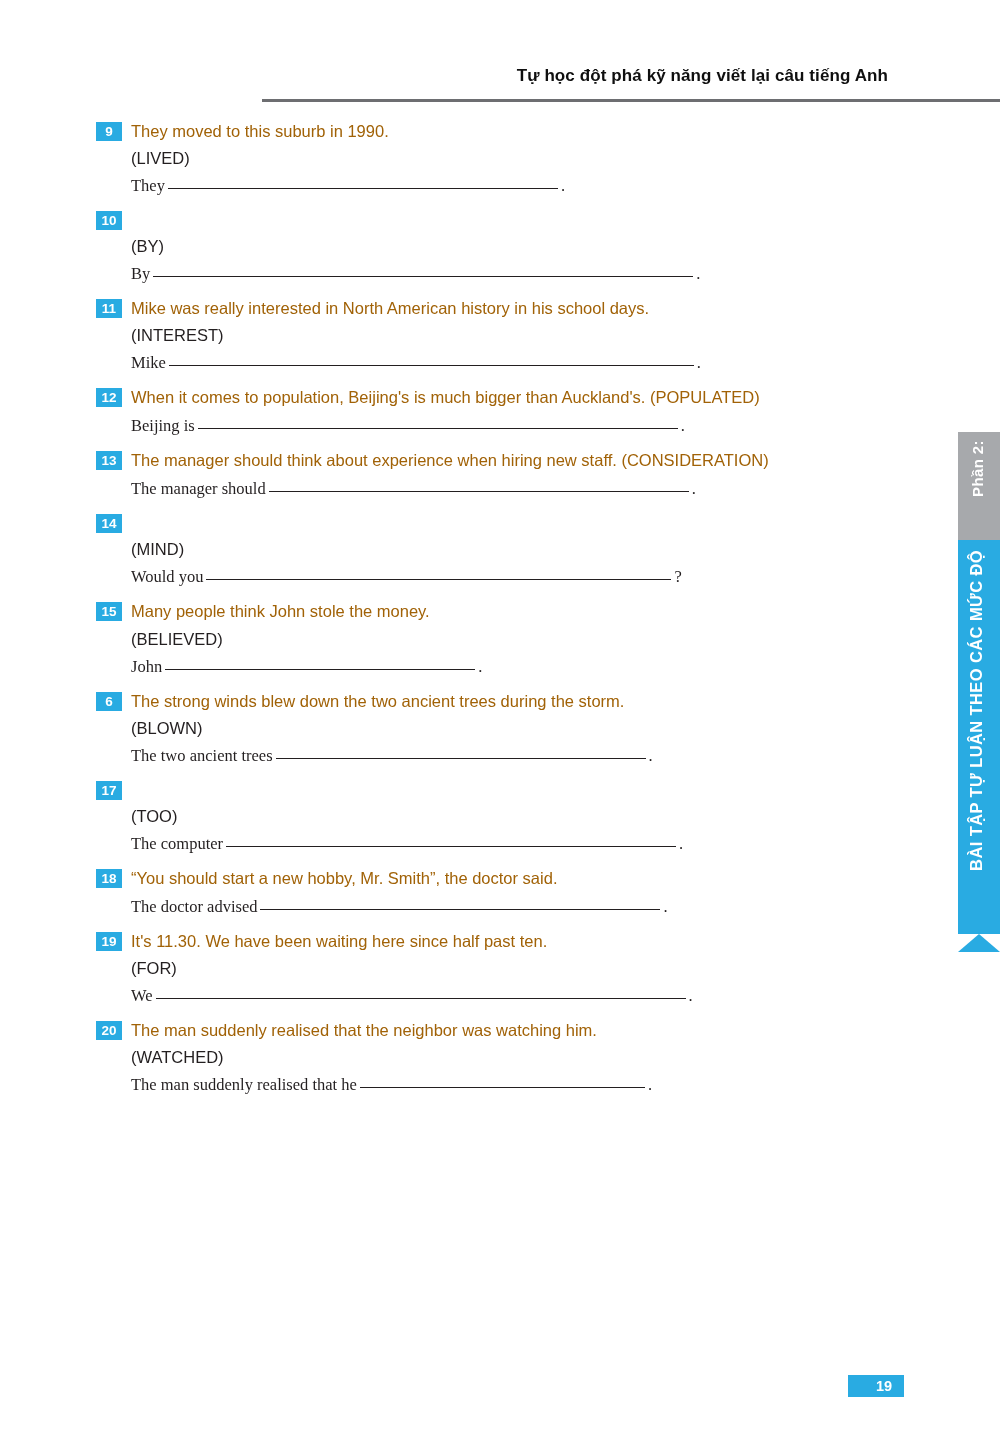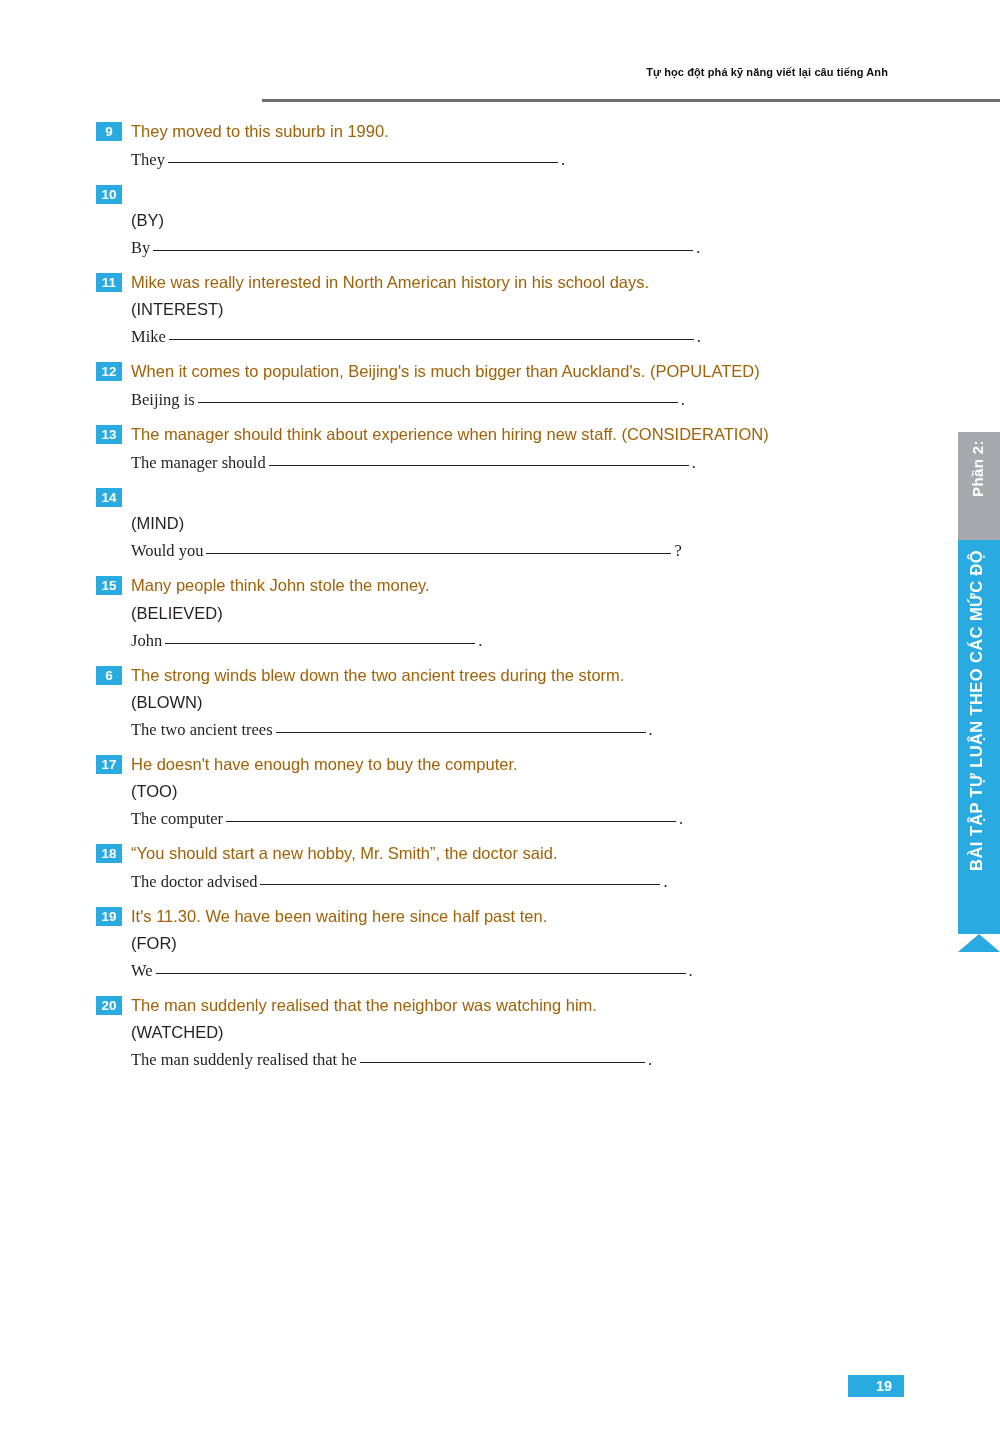--- a/index.html
+++ b/index.html
@@ -21,21 +21,21 @@
     position: absolute;
     top: 66px;
     left: 0;
     width: 1000px;
     height: 40px;
   }
   .header-title {
     position: absolute;
     right: 112px;
     top: 0;
-    font-size: 11px;
+    font-size: 17px;
     font-weight: bold;
     color: #0f0f0f;
     letter-spacing: 0.1px;
     white-space: nowrap;
   }
   .header-rule {
     position: absolute;
     left: 262px;
     right: 0px;
     top: 33px;
@@ -196,20 +196,21 @@
   <div class="header-title">Tự học đột phá kỹ năng viết lại câu tiếng Anh</div>
   <div class="header-rule"></div>
 </div>
 
 <div class="content" id="exercise-list">
     <div class="item">
       <div class="item-row">
         <div class="num-badge">9</div>
         <div class="prompt">They moved to this suburb in 1990.</div>
       </div>
+      <div class="cue">(LIVED)</div>
       <div class="answer">
         <span class="lead">They</span>
         <span class="blank" style="width: 390px;"></span>
         <span class="tail">.</span>
       </div>
     </div>
     <div class="item">
       <div class="item-row">
         <div class="num-badge">10</div>
       </div>
@@ -285,21 +286,20 @@
       <div class="cue">(BLOWN)</div>
       <div class="answer">
         <span class="lead">The two ancient trees</span>
         <span class="blank" style="width: 370px;"></span>
         <span class="tail">.</span>
       </div>
     </div>
     <div class="item">
       <div class="item-row">
         <div class="num-badge">17</div>
-        <div class="prompt">He doesn't have enough money to buy the computer.</div>
       </div>
       <div class="cue">(TOO)</div>
       <div class="answer">
         <span class="lead">The computer</span>
         <span class="blank" style="width: 450px;"></span>
         <span class="tail">.</span>
       </div>
     </div>
     <div class="item">
       <div class="item-row">

